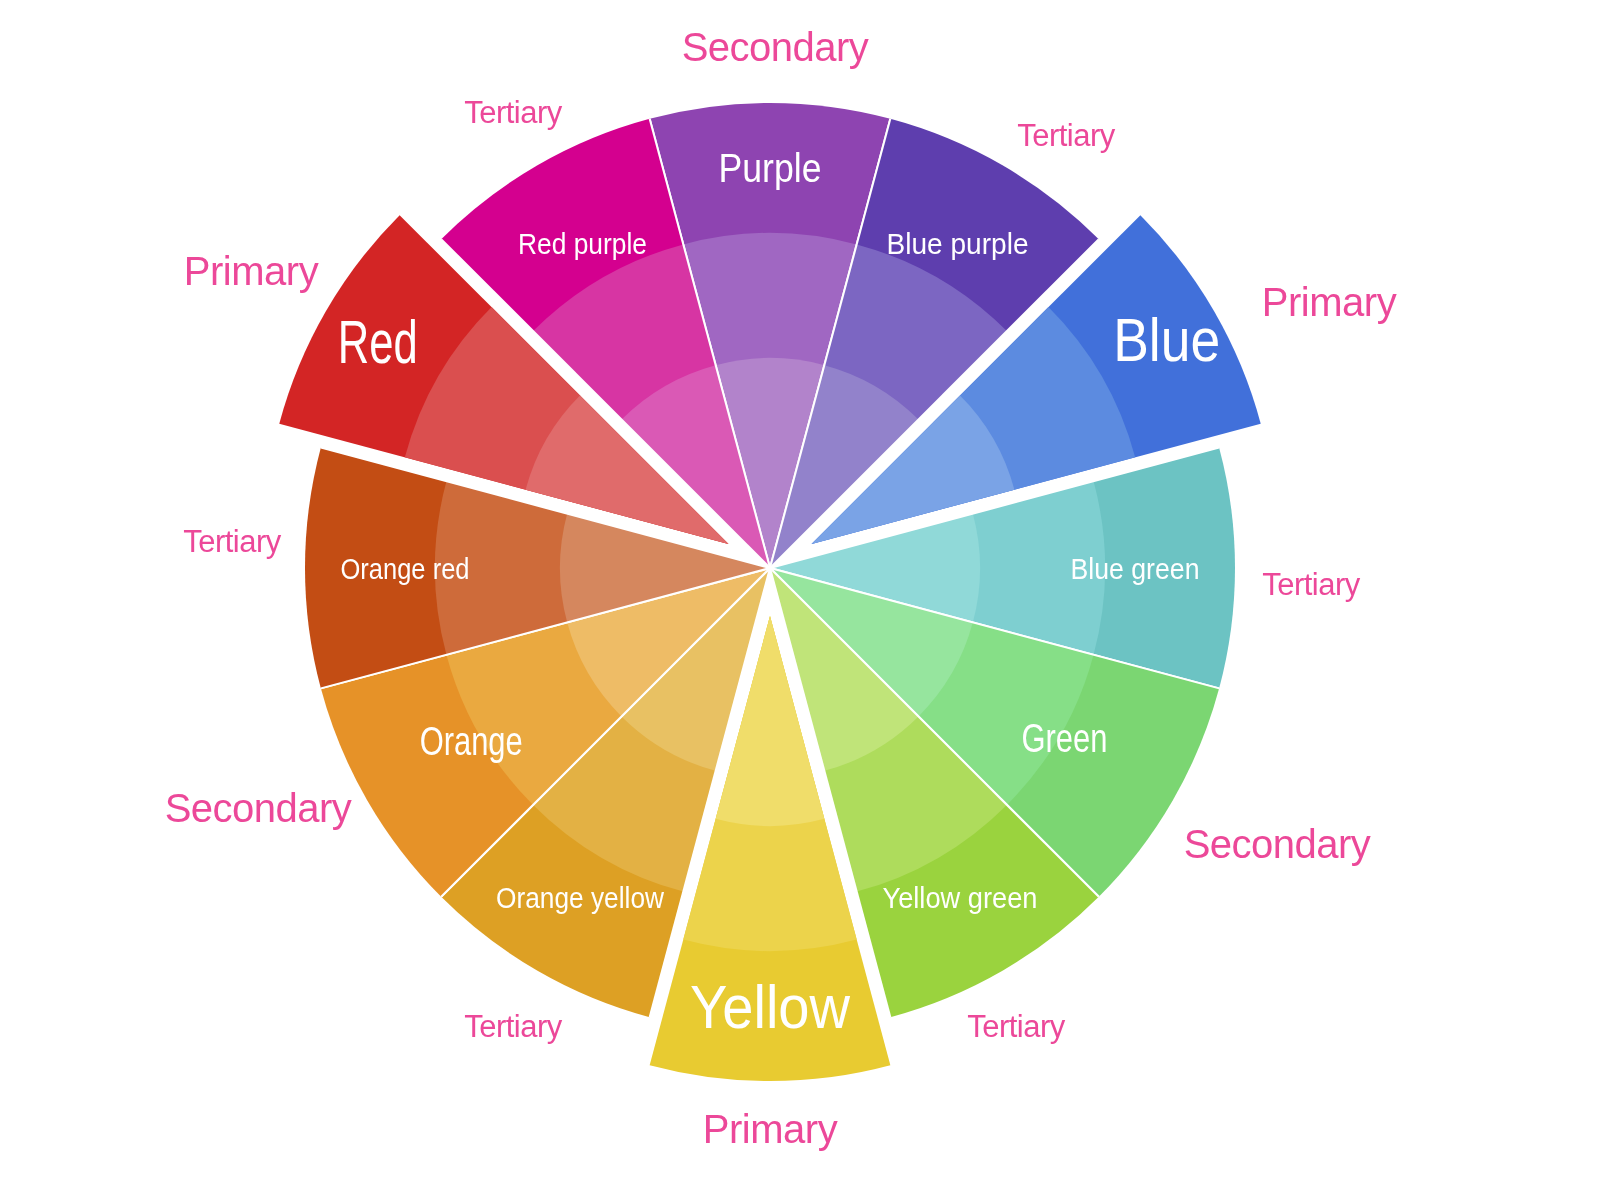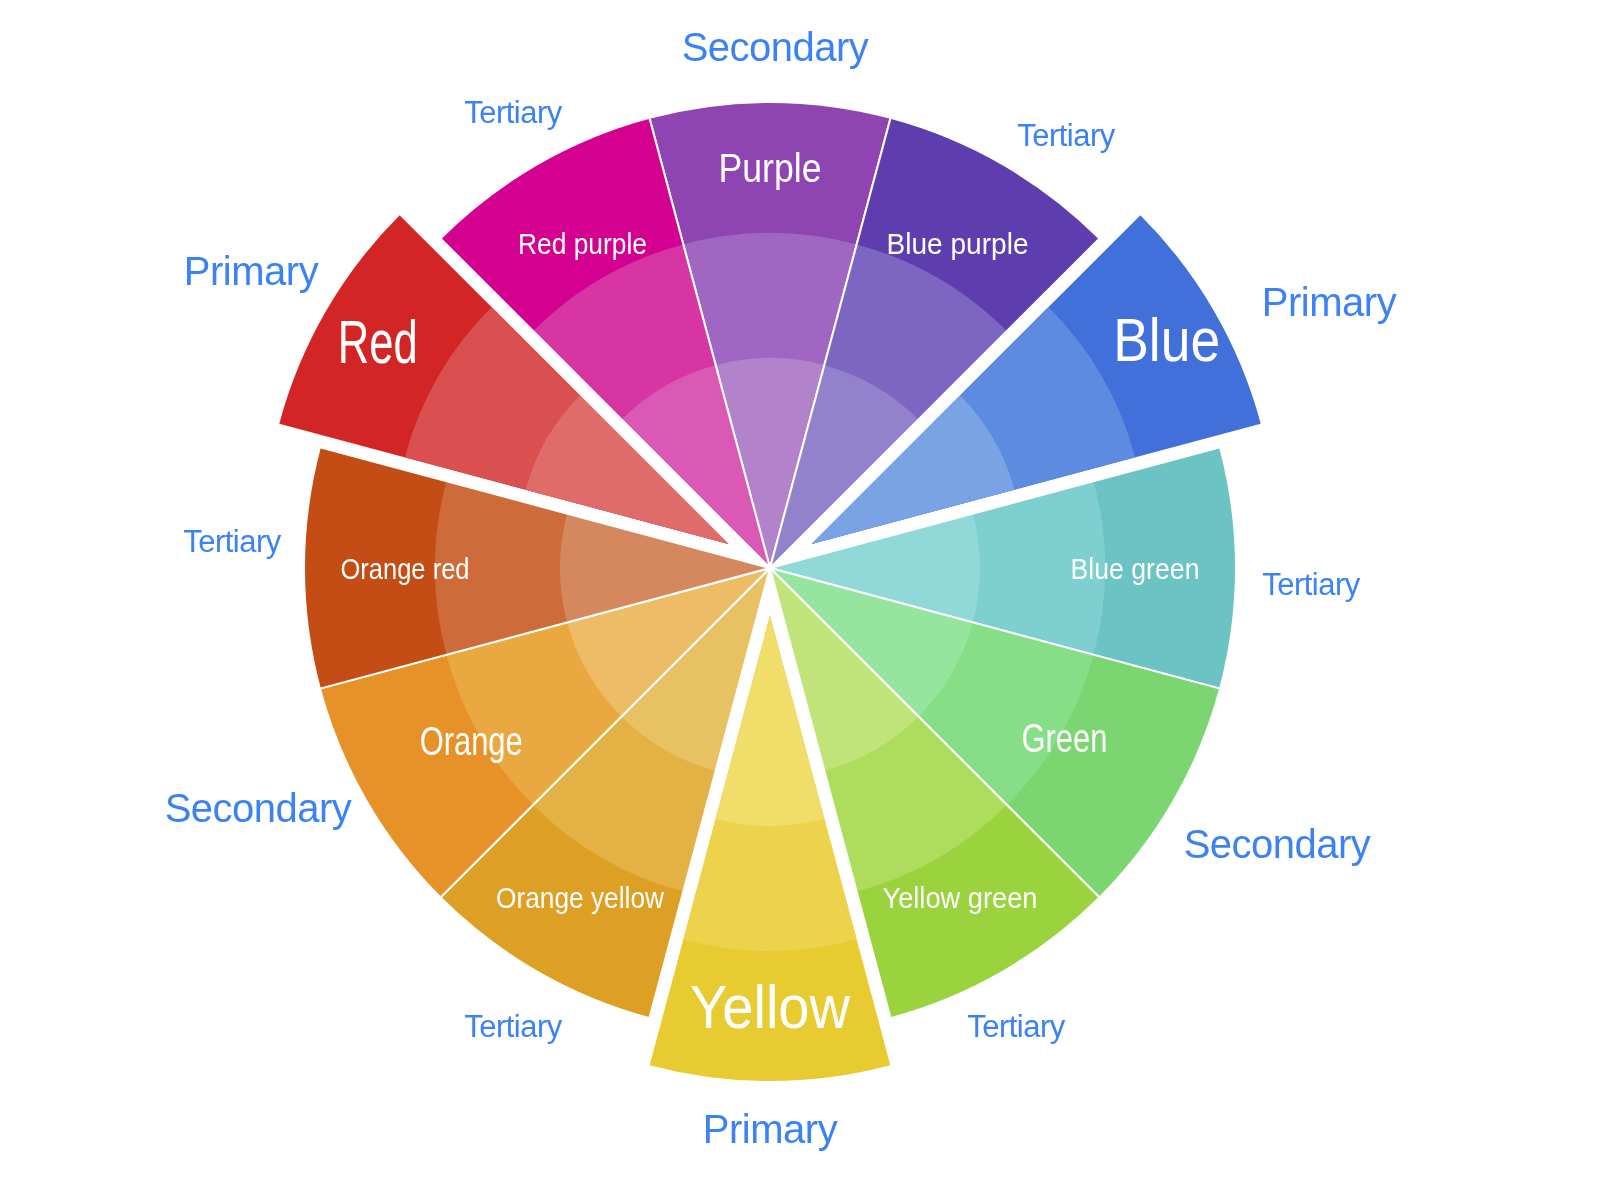--- a/index.html
+++ b/index.html
@@ -1,19 +1,19 @@
 <!DOCTYPE html>
 <html><head>
   <meta charset="utf-8">
   <style>
     html, body { margin: 0; padding: 0; background: #ffffff; }
     body { width: 1600px; height: 1200px; position: relative; overflow: hidden;
            font-family: "Liberation Sans", "DejaVu Sans", sans-serif; }
     #wheel { position: absolute; left: 0; top: 0; width: 1600px; height: 1200px; }
-    .cat { position: absolute; color: #3b82f6; transform: translate(-50%, -50%);
+    .cat { position: absolute; color: #ec4899; transform: translate(-50%, -50%);
            white-space: nowrap; font-stretch: condensed; letter-spacing: -0.5px; }
     .cat.big { font-size: 40px; }
     .cat.small { font-size: 31px; }
     .seg-label { fill: #ffffff; font-family: "Liberation Sans", "DejaVu Sans", sans-serif; }
   </style>
 </head>
 <body>
 
 <svg id="wheel" viewBox="0 0 1600 1200" xmlns="http://www.w3.org/2000/svg">
     <g>

